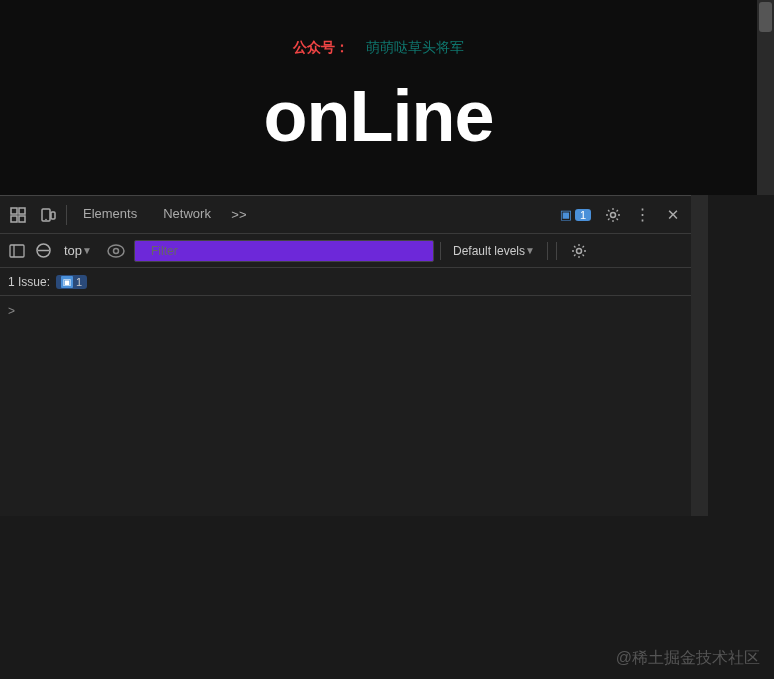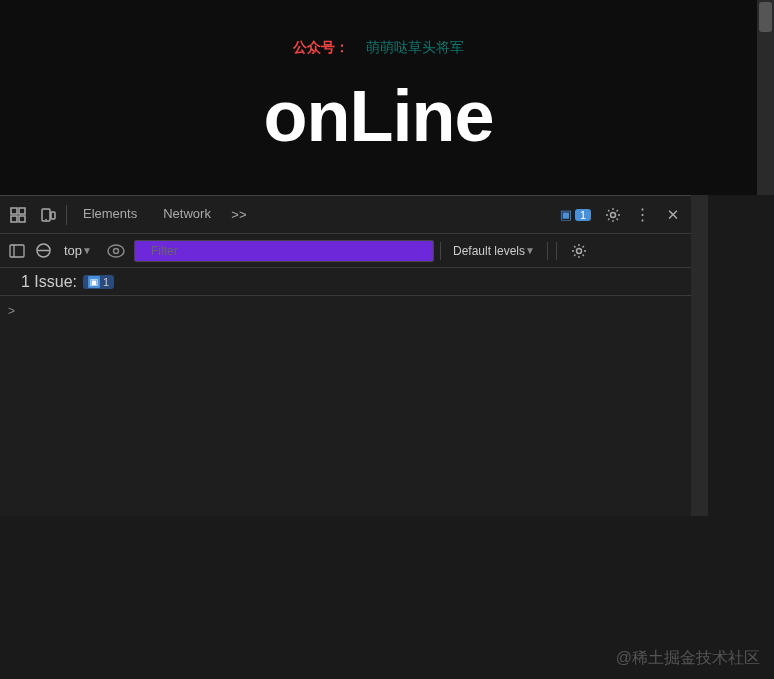--- a/index.html
+++ b/index.html
@@ -239,22 +239,21 @@
       align-items: center;
       height: 28px;
       background: #1e1e1e;
       border-bottom: 1px solid #3a3a3a;
       padding: 0 8px;
       gap: 6px;
     }
 
     .issues-text {
       color: #ccc;
-      font-size: 16px;
-      margin-left: 13px;
+      font-size: 12px;
     }
 
     .issue-badge {
       display: flex;
       align-items: center;
       gap: 3px;
       background: #2a4a7a;
       border-radius: 3px;
       padding: 1px 5px;
       cursor: pointer;

